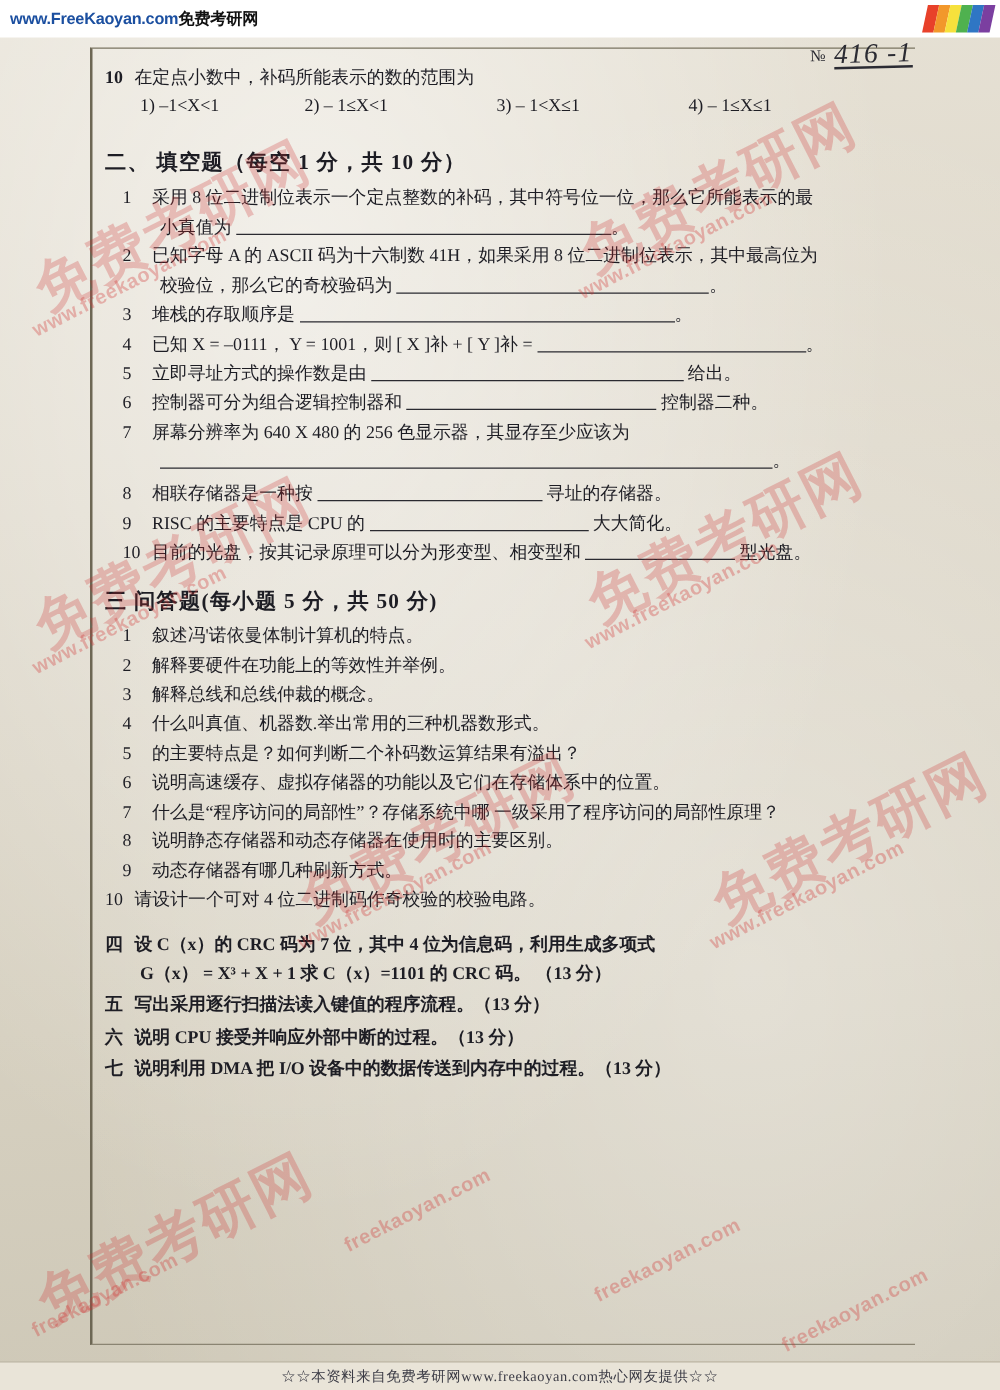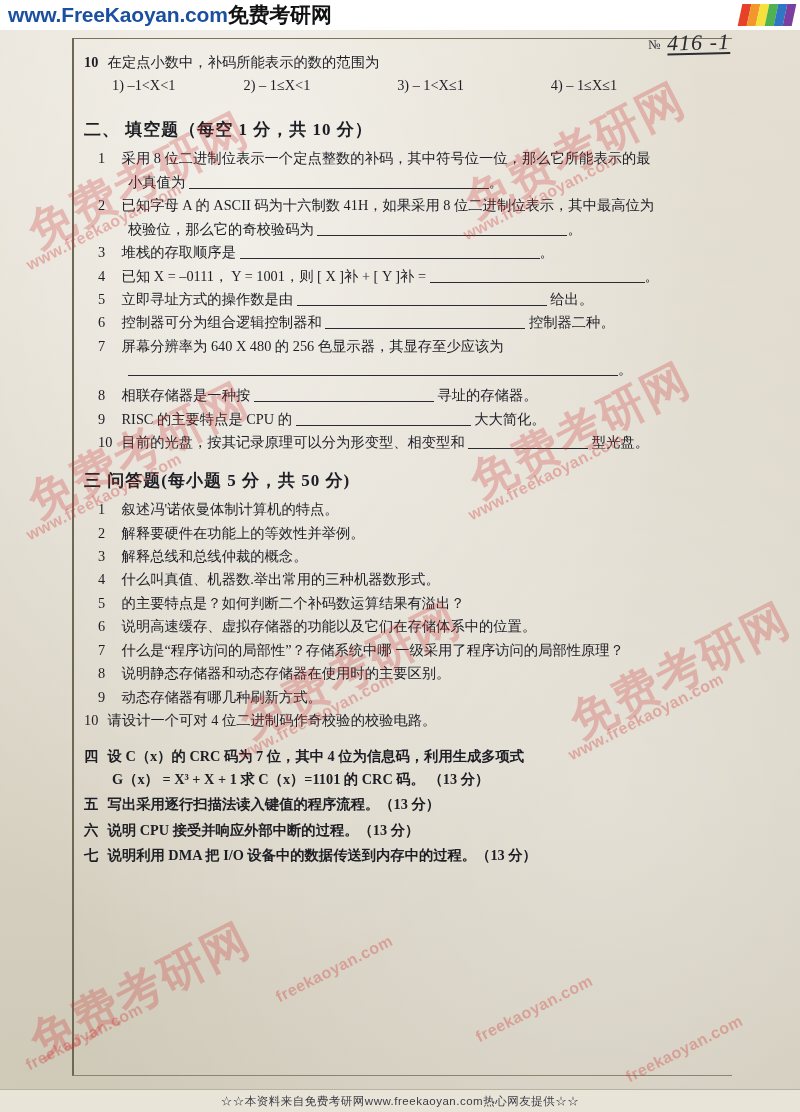--- a/index.html
+++ b/index.html
@@ -33,21 +33,21 @@
     background: #ffffff;
     display: flex;
     align-items: center;
     justify-content: space-between;
     padding: 0 6px 0 8px;
     box-sizing: border-box;
     z-index: 40;
   }
   #site-brand {
     font-family: "Liberation Sans", sans-serif;
-    font-size: 21px;
+    font-size: 13px;
     font-weight: bold;
     color: #1b4fa0;
     letter-spacing: -0.2px;
     white-space: nowrap;
   }
   #site-brand .cn { color: #111; }
   #rainbow {
     display: flex;
     height: 22px;
     width: 54px;
@@ -150,21 +150,21 @@
   
   #footer-band {
     position: absolute;
     left: 0; right: 0; bottom: 0;
     height: 22px;
     background: #e9e4d8;
     border-top: 1px solid #b9b2a0;
     display: flex;
     align-items: center;
     justify-content: center;
-    font-family: Liberation Sans, sans-serif;
+    font-family: Liberation Serif, serif;
     font-size: 11.5px;
     color: #3b3b45;
     letter-spacing: 0.5px;
     z-index: 45;
   }
 </style>
 </head>
 <body>
 
 <div id="scan"></div>

